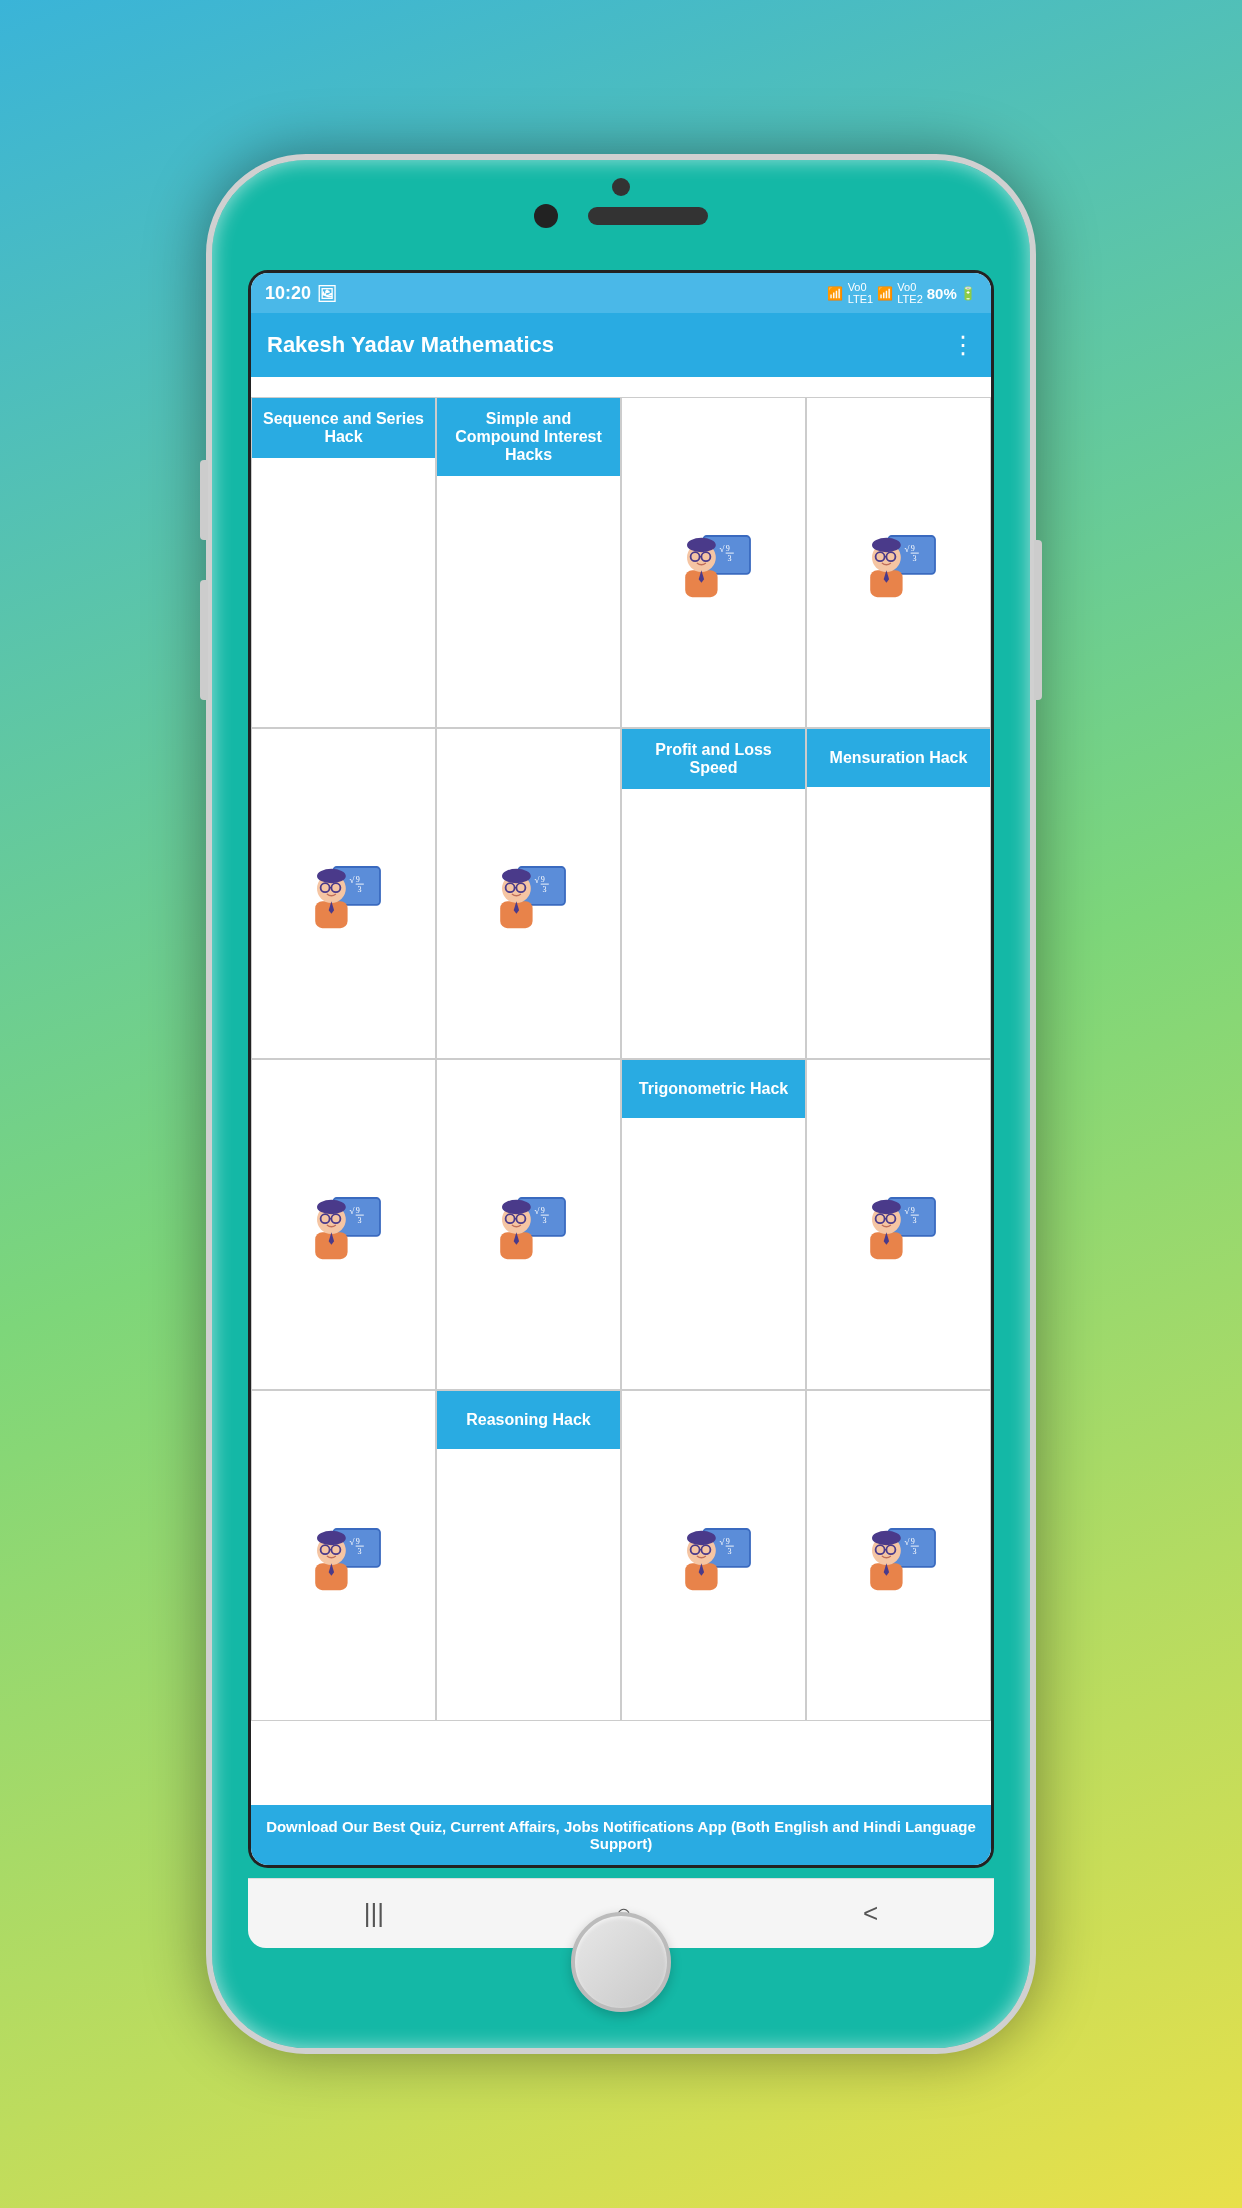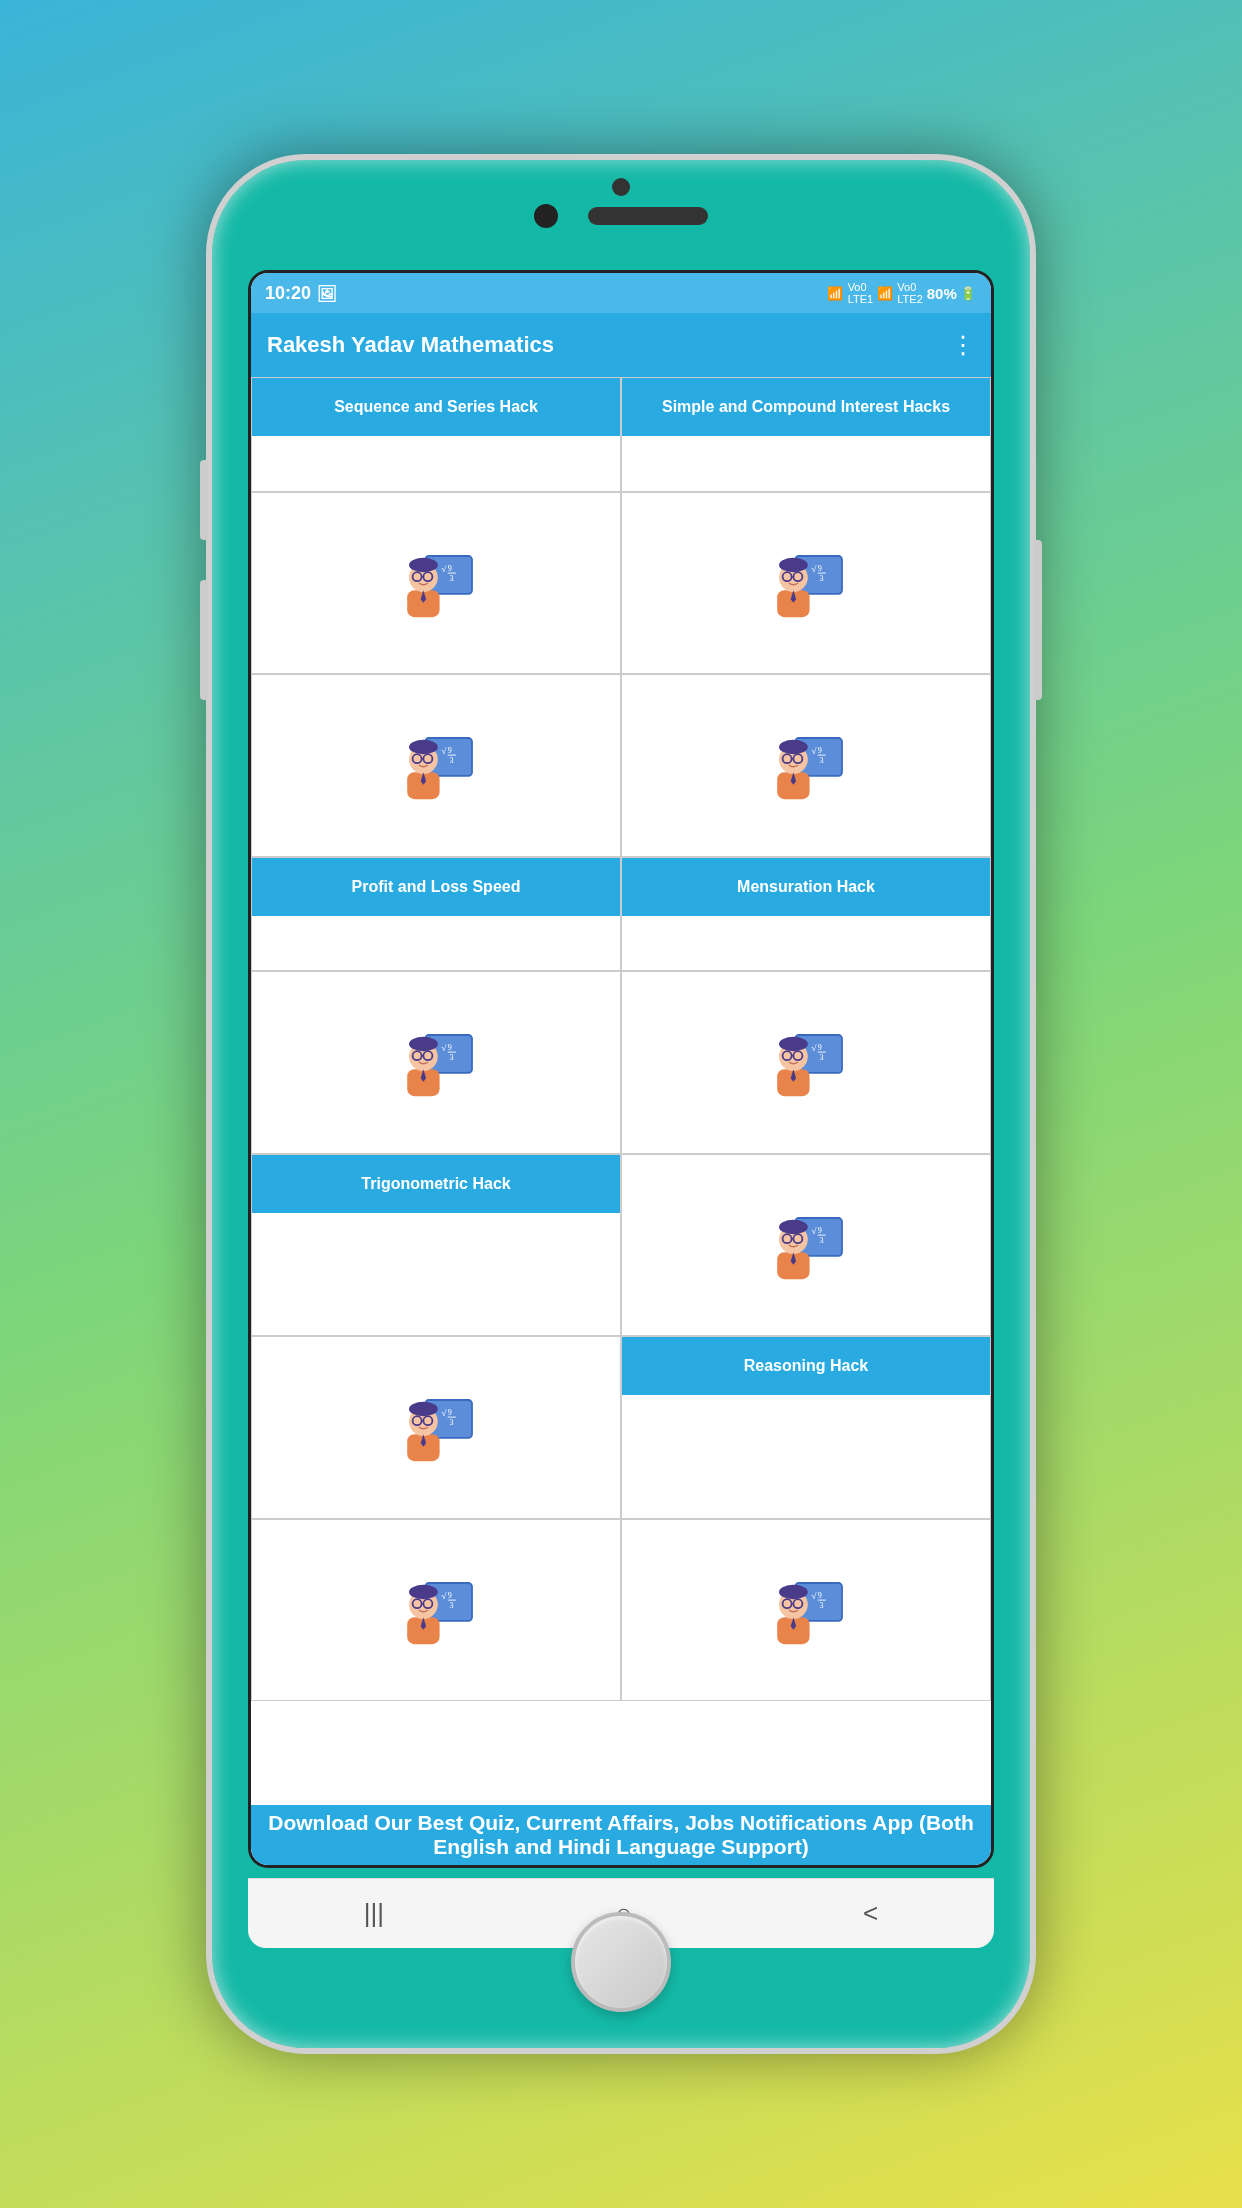--- a/index.html
+++ b/index.html
@@ -113,23 +113,24 @@
 
     .menu-icon {
       color: #fff;
       font-size: 24px;
       cursor: pointer;
     }
 
     
     .grid-container {
       display: grid;
-      grid-template-columns: 1fr 1fr;
+      grid-template-columns: 1fr 1fr 1fr 1fr;
       overflow-y: auto;
       height: calc(100% - 40px - 64px - 60px);
+      margin-top: 20px;
     }
 
     .grid-cell {
       border: 1px solid #ccc;
       display: flex;
       flex-direction: column;
       align-items: center;
     }
 
     .cell-label {
@@ -160,21 +161,21 @@
     .teacher-icon {
       width: 90px;
       height: 90px;
     }
 
     
     .bottom-banner {
       background: #29abe2;
       color: #fff;
       font-weight: bold;
-      font-size: 21px;
+      font-size: 15px;
       text-align: center;
       padding: 12px 10px;
       height: 60px;
       display: flex;
       align-items: center;
       justify-content: center;
       position: absolute;
       bottom: 0;
       left: 0;
       right: 0;

